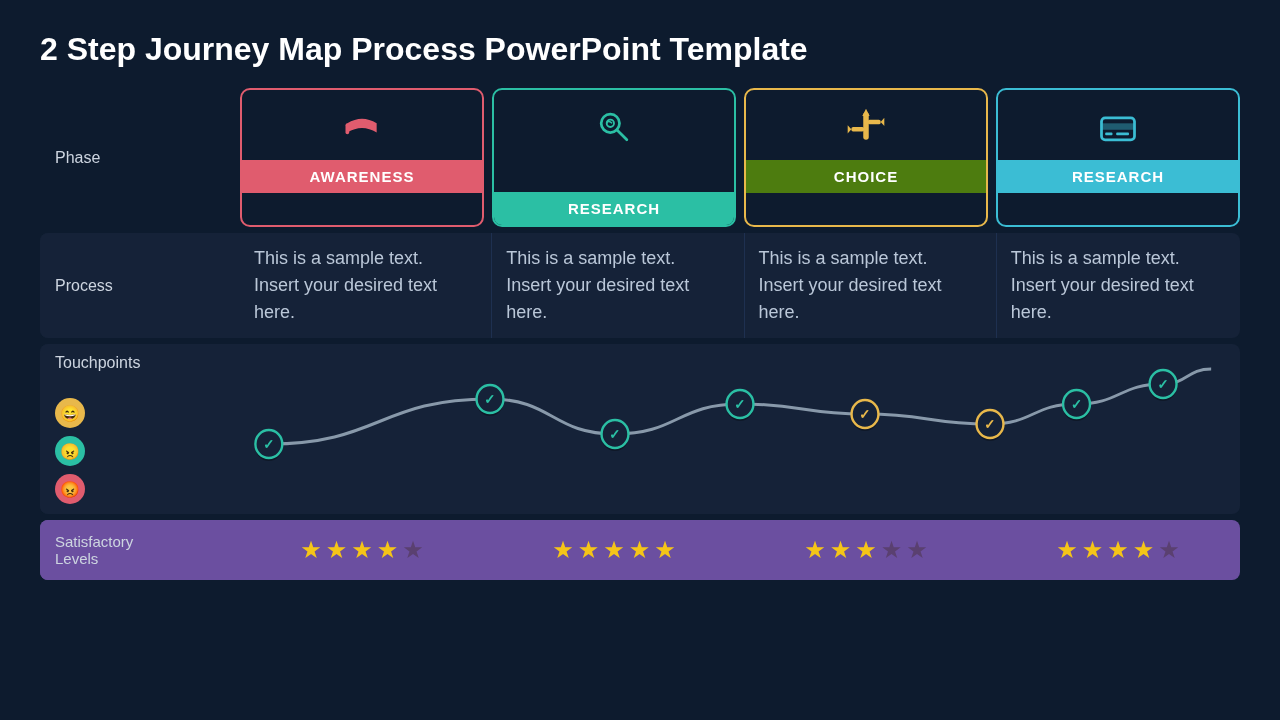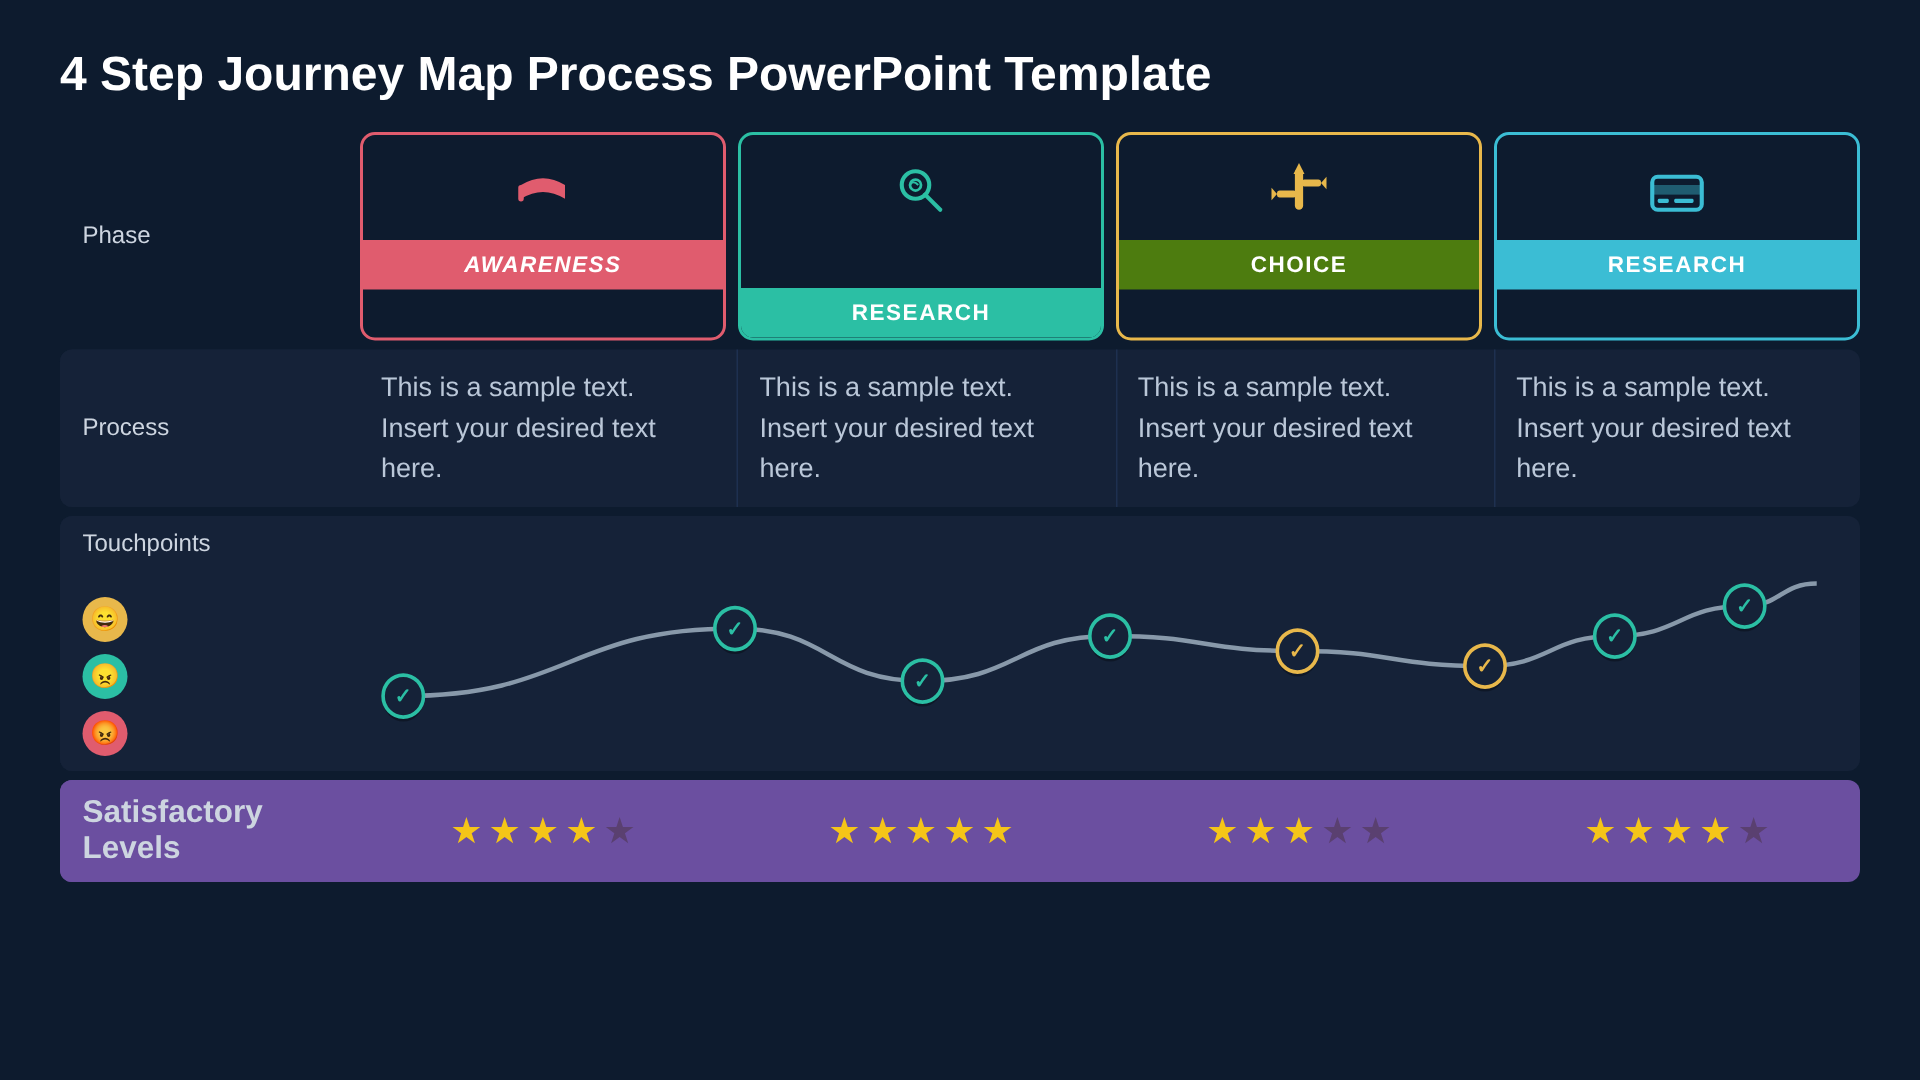--- a/index.html
+++ b/index.html
@@ -57,21 +57,21 @@
       text-align: right;
     }
     .phase-col {
       flex: 1;
       display: flex;
       flex-direction: column;
       border-radius: 10px;
       border: 2px solid;
       overflow: hidden;
     }
-    .phase-col.awareness { border-color: #e05c6e; font-style: italic; }
+    .phase-col.awareness { border-color: #e05c6e; }
     .phase-col.research { border-color: #2bbfa4; gap: 32px; }
     .phase-col.choice { border-color: #e8b84b; }
     .phase-col.purchase { border-color: #3bbdd4; }
 
     .phase-icon-area {
       padding: 14px 10px 10px 10px;
       display: flex;
       justify-content: center;
       align-items: center;
       font-size: 36px;
@@ -160,40 +160,40 @@
     }
 
     
     .satisfactory-row {
       background: #6b4fa0;
       border-radius: 8px;
     }
     .satisfactory-row .row-label {
       background: #6b4fa0;
       border-radius: 8px 0 0 8px;
-      font-size: 21px;
-      font-weight: 700;
+      font-size: 15px;
+      font-weight: 400;
     }
     .stars-col {
       flex: 1;
       display: flex;
       justify-content: center;
       align-items: center;
       font-size: 24px;
       gap: 4px;
       padding: 16px 10px;
     }
     .star-filled { color: #f5c518; }
     .star-empty { color: #5a4070; }
   </style>
 </head>
 <body>
 
 <div class="slide">
-  <div class="title">4 Step Journey Map Process PowerPoint Template</div>
+  <div class="title">2 Step Journey Map Process PowerPoint Template</div>
 
   <div class="grid-container">
 
     <div class="row phase-row">
       <div class="row-label">Phase</div>
       <div class="cols" id="phase-cols">
           <div class="phase-col awareness">
     <div class="phase-icon-area">
       <svg viewBox="0 0 48 48" width="44" height="44">
                 <path d="M8 20 Q24 10 40 20 L40 30 Q24 20 8 30 Z" fill="#e05c6e"></path>
@@ -243,21 +243,21 @@
     <div class="row process-row">
       <div class="row-label">Process</div>
       <div class="cols" id="process-cols">
           <div class="process-col">This is a sample text. Insert your desired text here.</div>
           <div class="process-col">This is a sample text. Insert your desired text here.</div>
           <div class="process-col">This is a sample text. Insert your desired text here.</div>
           <div class="process-col">This is a sample text. Insert your desired text here.</div>
         </div>
     </div>
 
-    <div class="row touchpoints-row" style="min-height:140px;align-items:center;">
+    <div class="row touchpoints-row" style="min-height:140px;">
       <div class="row-label" id="touchpoints-label-cell">
           <span style="font-size: 16px; color: rgb(205, 213, 224); margin-bottom: 8px;">Touchpoints</span>
           <div style="display: flex; flex-direction: column; gap: 8px; margin-top: 8px;">
             <div class="emoji-row">
               <div class="emoji-circle yellow">😄</div>
             </div>
             <div class="emoji-row">
               <div class="emoji-circle green">😠</div>
             </div>
             <div class="emoji-row">

